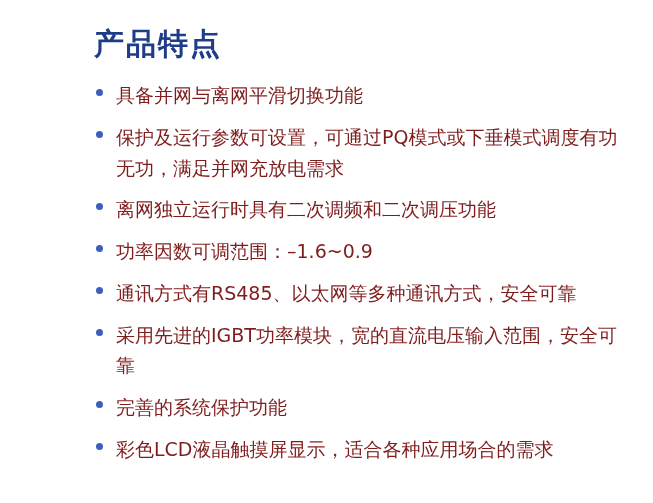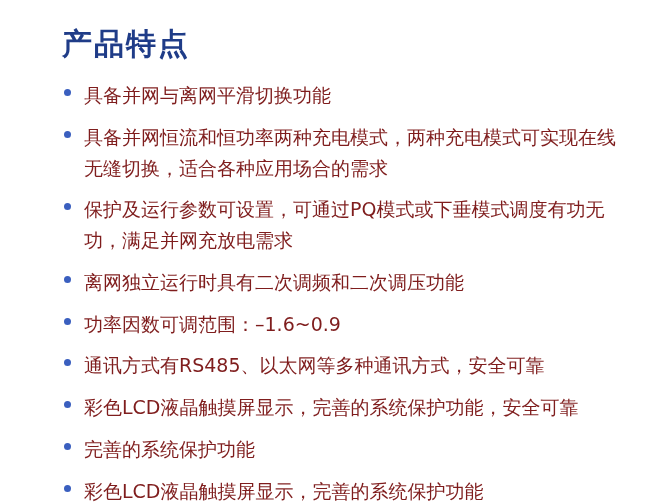--- a/index.html
+++ b/index.html
@@ -11,21 +11,21 @@
     height: 503px;
     background: #ffffff;
     font-family: "DejaVu Sans", "Liberation Sans", sans-serif;
     overflow: hidden;
   }
   .page {
     position: relative;
     width: 653px;
     height: 503px;
     box-sizing: border-box;
-    padding: 18px 20px 0 62px;
+    padding: 18px 20px 0 94px;
   }
   .title {
     font-size: 30px;
     font-weight: bold;
     color: #1f3c88;
     letter-spacing: 2px;
     margin: 8px 0 18px 0;
     line-height: 1.2;
   }
   .feature-list {
@@ -61,24 +61,20 @@
 
   <h1 class="title" style="color: rgb(31, 60, 136);">产品特点</h1>
 
   <ul class="feature-list">
 
     <li class="feature-item">
       <span class="bullet" style="background: rgb(58, 95, 191);"></span>
       <span class="item-text">具备并网与离网平滑切换功能</span>
     </li>
 
-    <li class="feature-item">
-      <span class="bullet" style="background: rgb(58, 95, 191);"></span>
-      <span class="item-text">具备并网恒流和恒功率两种充电模式，两种充电模式可实现在线无缝切换，适合各种应用场合的需求</span>
-    </li>
 
 
     <li class="feature-item">
       <span class="bullet" style="background: rgb(58, 95, 191);"></span>
       <span class="item-text">保护及运行参数可设置，可通过PQ模式或下垂模式调度有功无功，满足并网充放电需求</span>
     </li>
 
     <li class="feature-item">
       <span class="bullet" style="background: rgb(58, 95, 191);"></span>
       <span class="item-text">离网独立运行时具有二次调频和二次调压功能</span>
@@ -89,27 +85,27 @@
       <span class="item-text">功率因数可调范围：–1.6~0.9</span>
     </li>
 
     <li class="feature-item">
       <span class="bullet" style="background: rgb(58, 95, 191);"></span>
       <span class="item-text">通讯方式有RS485、以太网等多种通讯方式，安全可靠</span>
     </li>
 
     <li class="feature-item">
       <span class="bullet" style="background: rgb(58, 95, 191);"></span>
-      <span class="item-text">彩色LCD液晶触摸屏显示，完善的系统保护功能，安全可靠</span>
+      <span class="item-text">采用先进的IGBT功率模块，宽的直流电压输入范围，安全可靠</span>
     </li>
 
     <li class="feature-item">
       <span class="bullet" style="background: rgb(58, 95, 191);"></span>
       <span class="item-text">完善的系统保护功能</span>
     </li>
 
     <li class="feature-item">
       <span class="bullet" style="background: rgb(58, 95, 191);"></span>
-      <span class="item-text">彩色LCD液晶触摸屏显示，完善的系统保护功能</span>
+      <span class="item-text">彩色LCD液晶触摸屏显示，适合各种应用场合的需求</span>
     </li>
 
   </ul>
 </div>
 
 </body></html>

